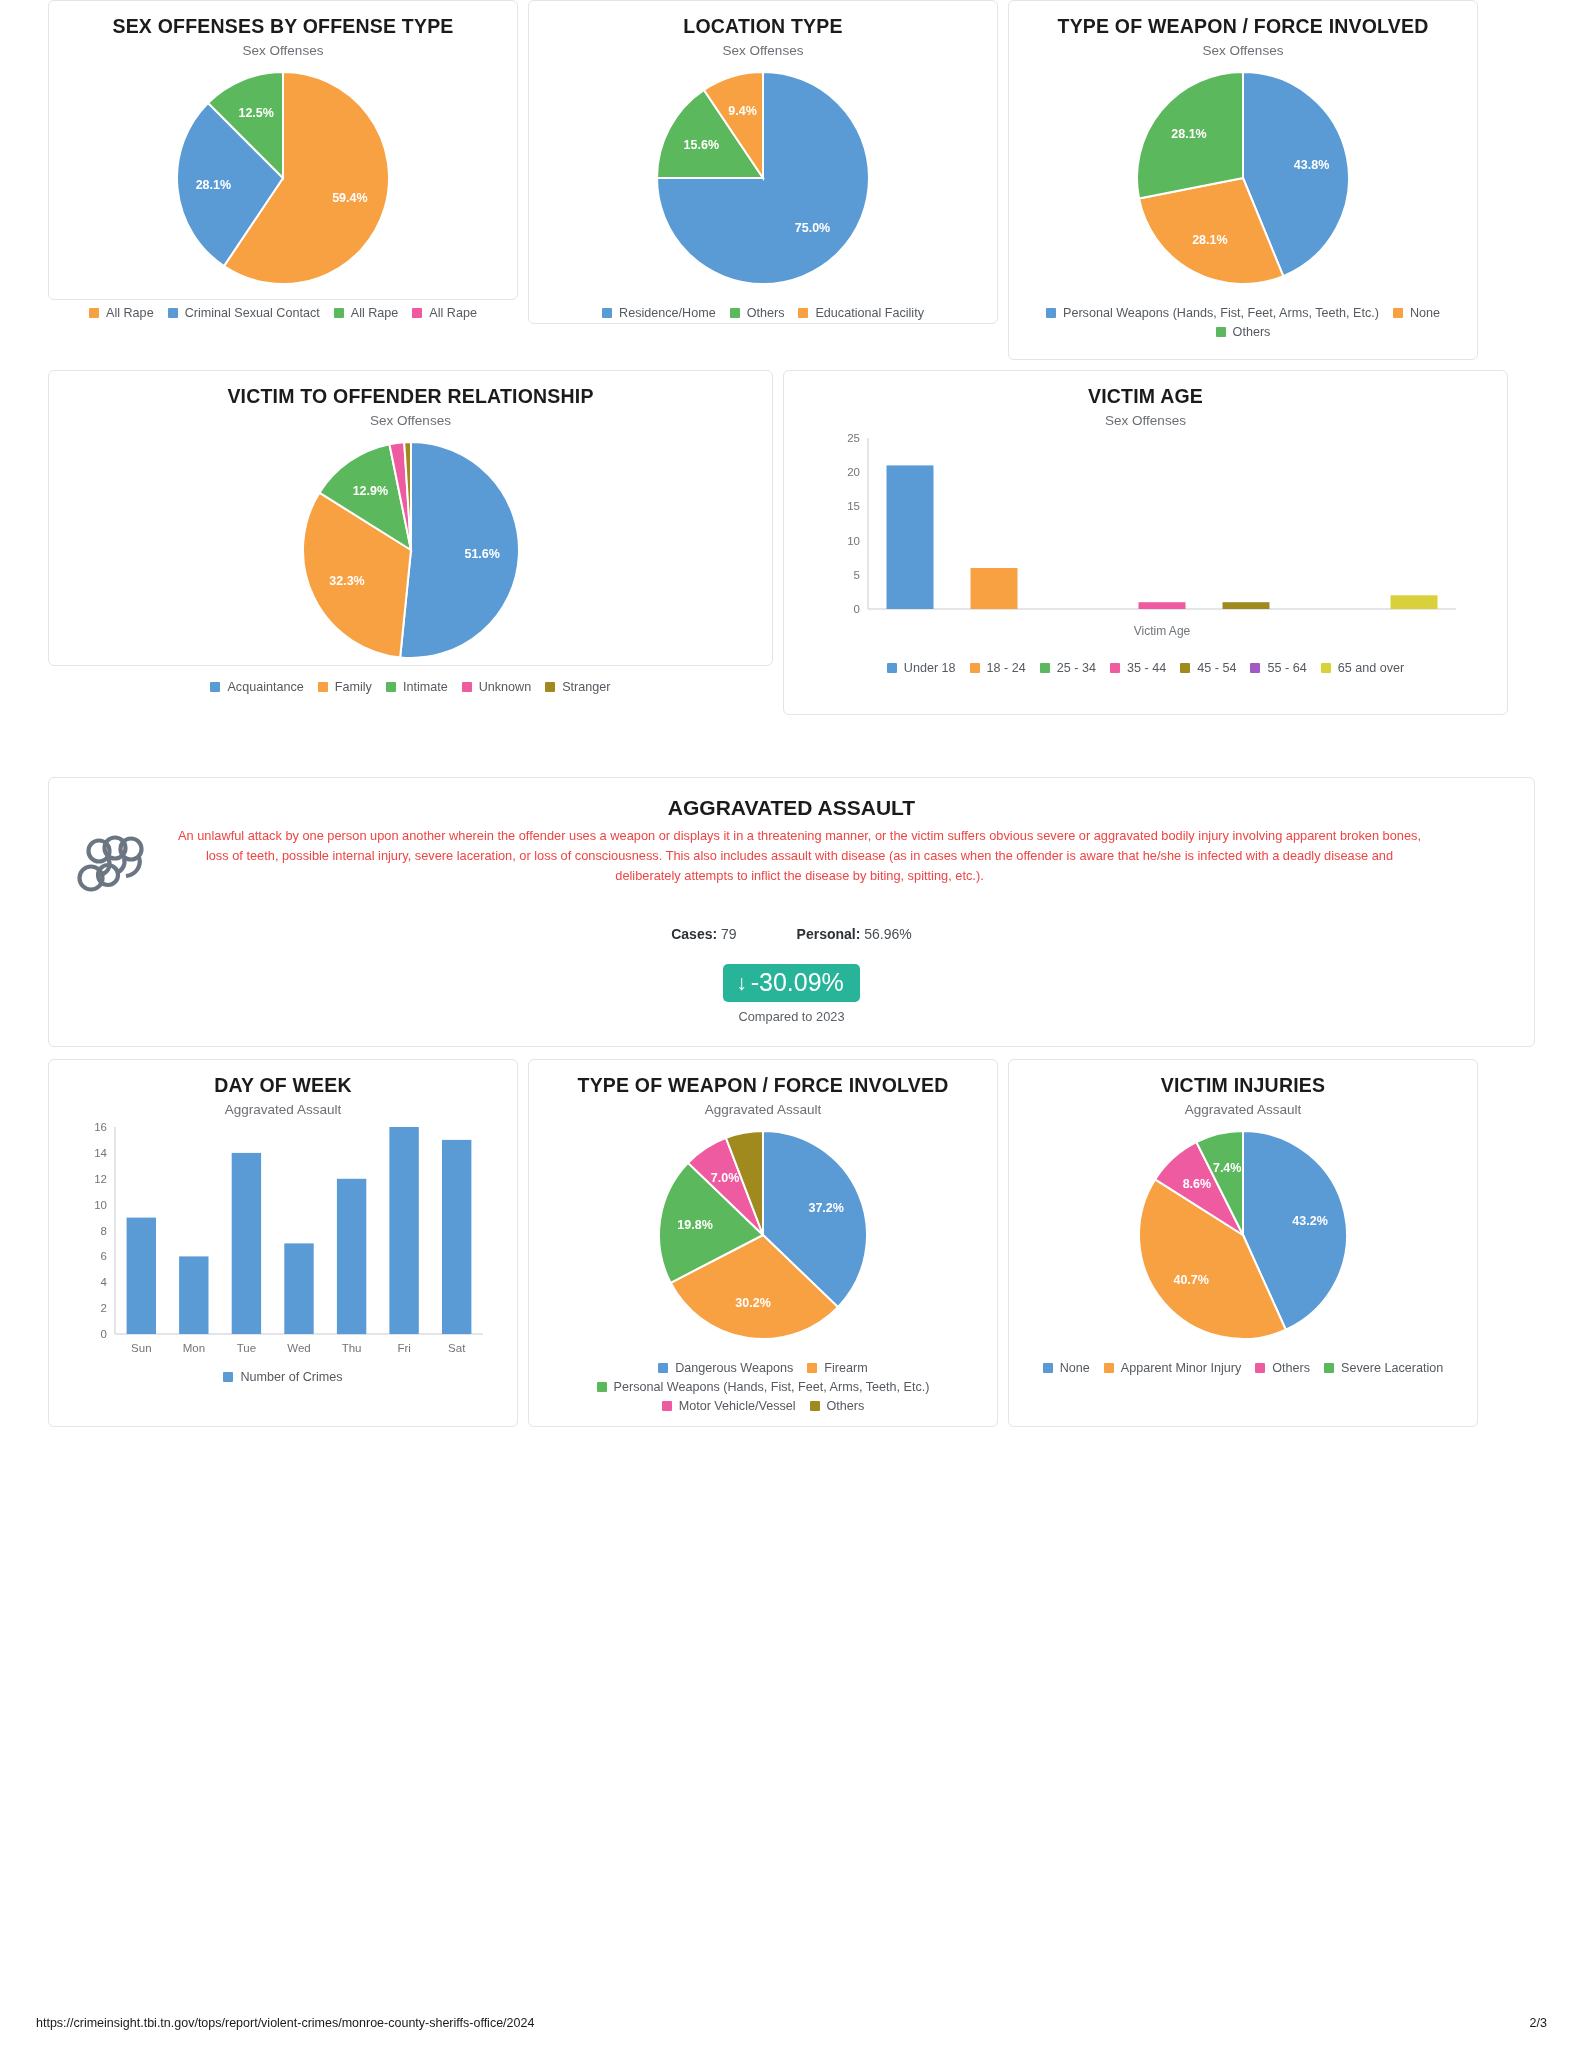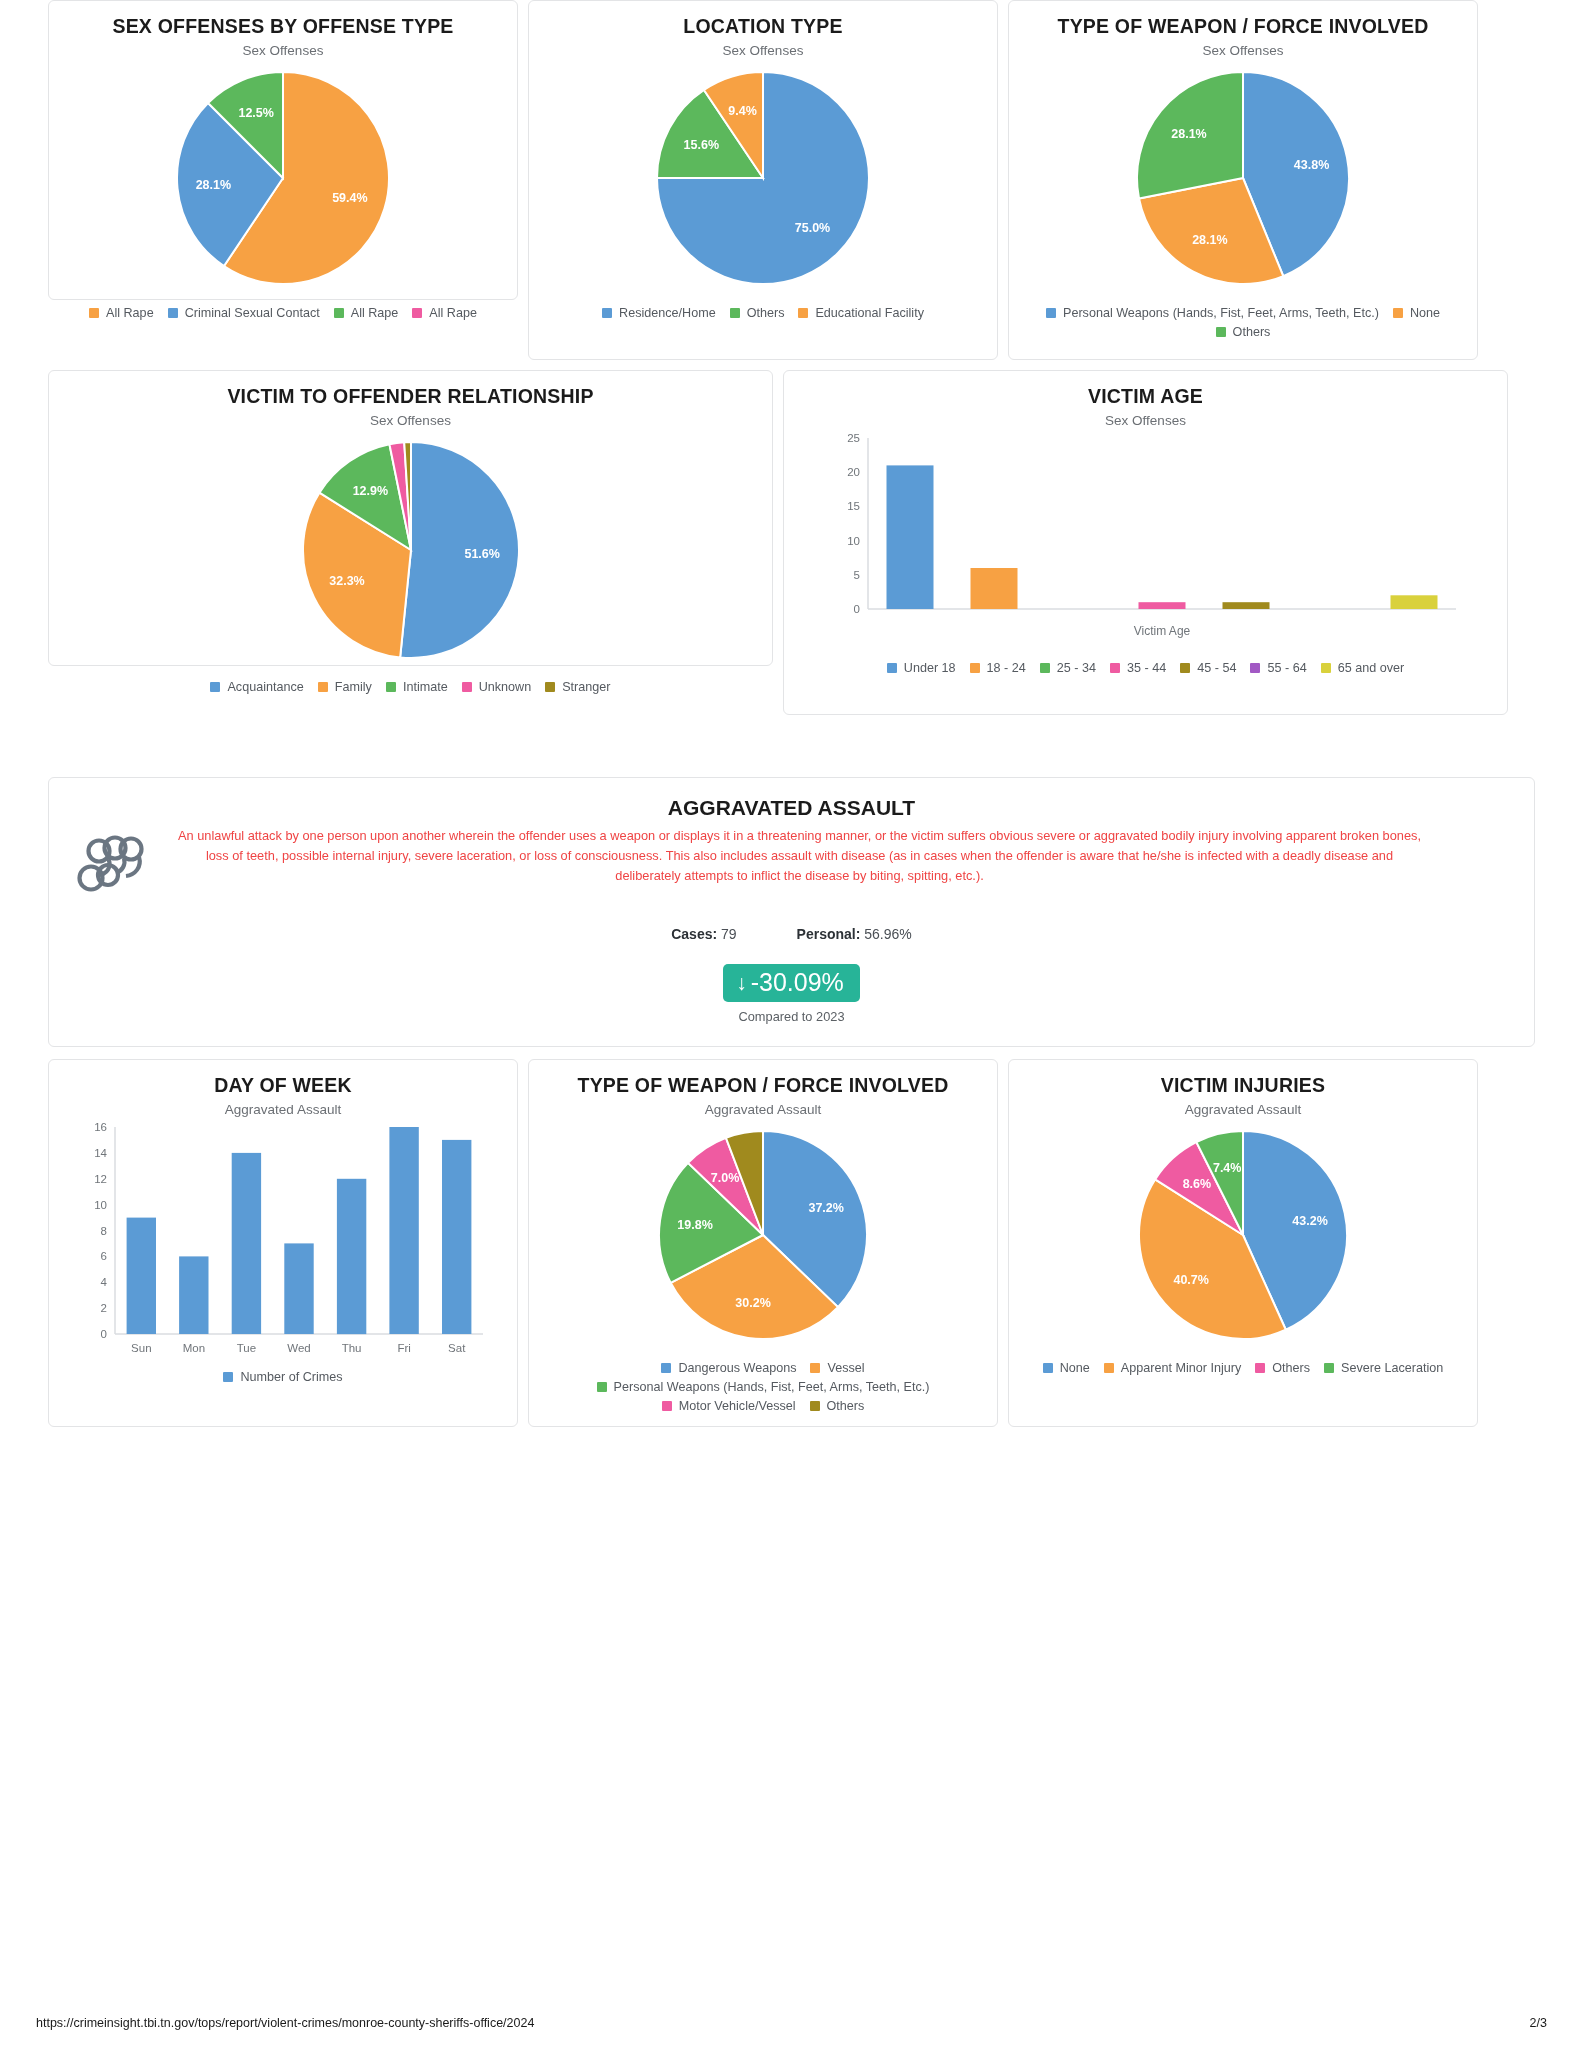--- a/index.html
+++ b/index.html
@@ -139,21 +139,21 @@
             <span class="legend-swatch" style="background: rgb(92, 184, 92);"></span>
             <span class="legend-label">All Rape</span>
           </div>
           <div class="legend-item">
             <span class="legend-swatch" style="background: rgb(239, 91, 161);"></span>
             <span class="legend-label">All Rape</span>
           </div>
         </div>
     </div>
 
-    <div class="card" style="flex:0 0 470px; height:360px;">
+    <div class="card" style="flex:0 0 470px; height:324px;">
       <div class="card-title">LOCATION TYPE</div>
       <div class="card-sub">Sex Offenses</div>
       <div class="chart-area">
         <div class="pie-wrap">
             <svg width="240" height="240" viewBox="0 0 240 240">
               <path d="M 120 120 L 120 14 A 106 106 0 1 1 14 120.00000000000001 Z" fill="#5b9bd5" stroke="#ffffff" stroke-width="2"></path>
               <text x="169.5" y="173.5" text-anchor="middle" class="slice-label">75.0%</text>
               <path d="M 120 120 L 14 120.00000000000001 A 106 106 0 0 1 60.97118465225209 31.956834685243848 Z" fill="#5cb85c" stroke="#ffffff" stroke-width="2"></path>
               <text x="58.3" y="91.1" text-anchor="middle" class="slice-label">15.6%</text>
               <path d="M 120 120 L 60.97118465225209 31.956834685243848 A 106 106 0 0 1 119.99999999999999 14 Z" fill="#f7a143" stroke="#ffffff" stroke-width="2"></path>
@@ -410,21 +410,21 @@
             </svg>
           </div>
       </div>
       <div class="legend">
           <div class="legend-item">
             <span class="legend-swatch" style="background: rgb(91, 155, 213);"></span>
             <span class="legend-label">Dangerous Weapons</span>
           </div>
           <div class="legend-item">
             <span class="legend-swatch" style="background: rgb(247, 161, 67);"></span>
-            <span class="legend-label">Vessel</span>
+            <span class="legend-label">Firearm</span>
           </div>
           <div class="legend-item">
             <span class="legend-swatch" style="background: rgb(92, 184, 92);"></span>
             <span class="legend-label">Personal Weapons (Hands, Fist, Feet, Arms, Teeth, Etc.)</span>
           </div>
           <div class="legend-item">
             <span class="legend-swatch" style="background: rgb(239, 91, 161);"></span>
             <span class="legend-label">Motor Vehicle/Vessel</span>
           </div>
           <div class="legend-item">

